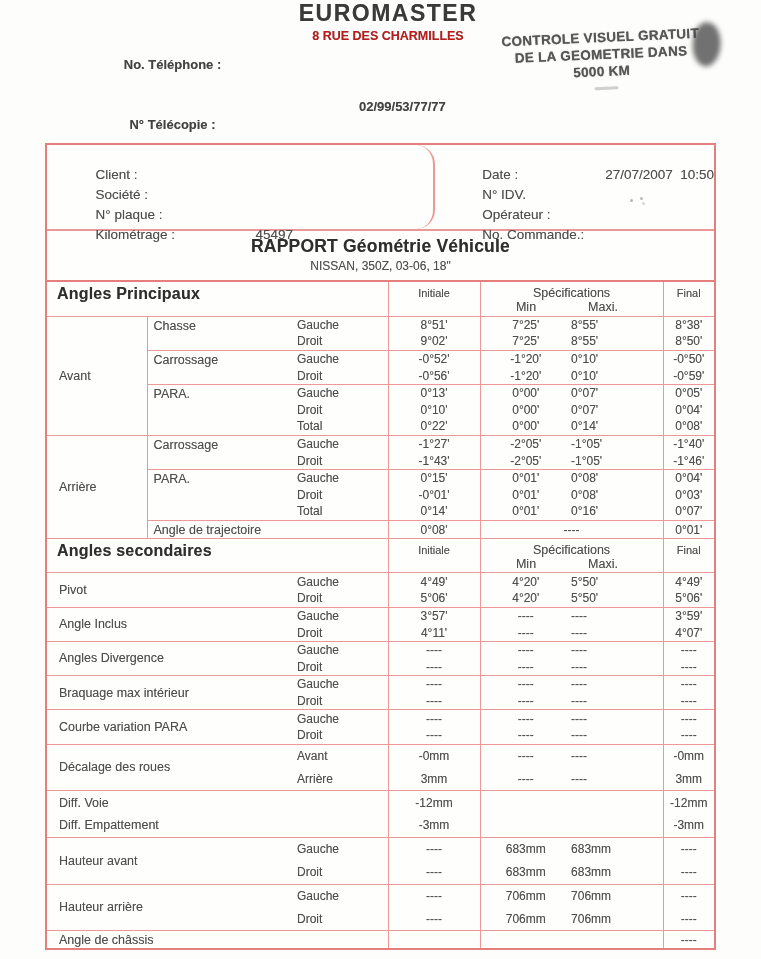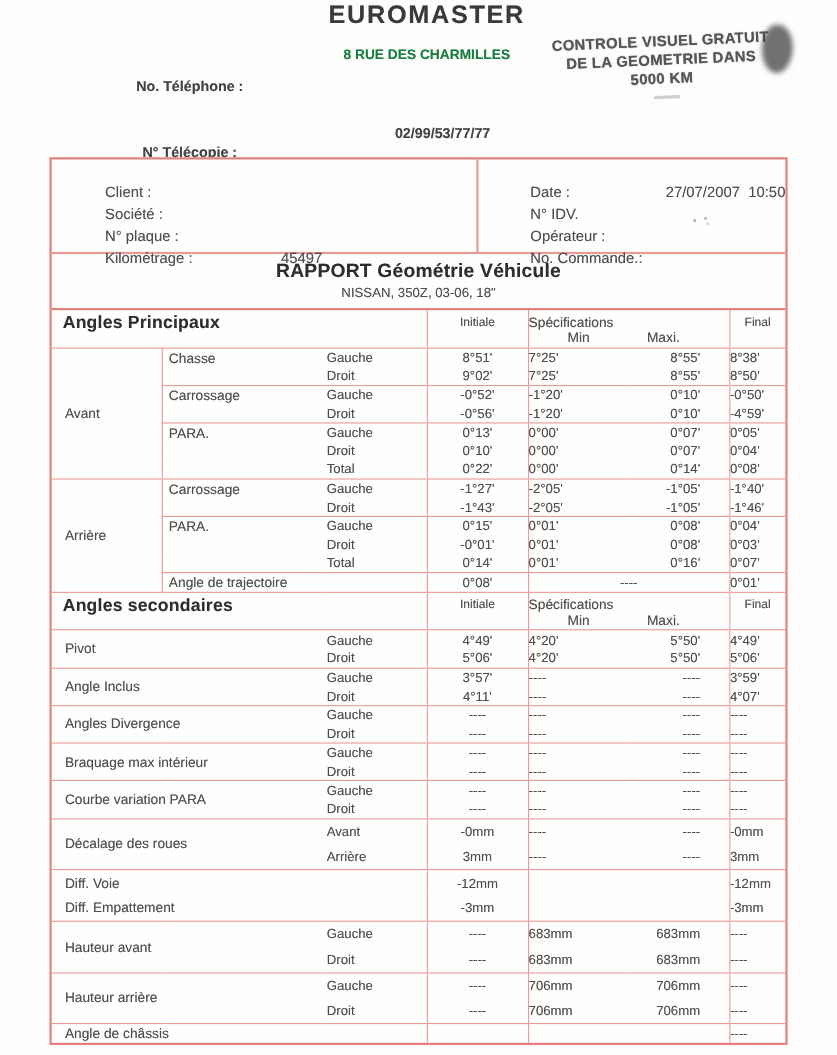--- a/index.html
+++ b/index.html
@@ -12,21 +12,21 @@
   body{background:#e8e8e8;font-family:"Liberation Sans",sans-serif;}
   .page{
     position:relative;width:761px;height:959px;background:#fdfdfc;
     color:var(--ink);overflow:hidden;
     text-shadow:0 0 .5px rgba(74,74,74,.45);
   }
   
   .top{position:relative;height:143px;}
   .company-block{padding-top:0;text-align:center;width:540px;margin:0 auto 0 118px;}
   .company{font-size:23px;font-weight:bold;letter-spacing:1.5px;color:#3a3a3a;}
-  .addr{font-size:12.5px;font-weight:bold;color:#15803d;line-height:16px;margin-top:15px;}
+  .addr{font-size:12.5px;font-weight:bold;color:#b91c1c;line-height:16px;margin-top:1px;}
   .stamp{
     position:absolute;top:29px;right:44px;width:232px;text-align:center;
     font-weight:bold;font-size:13.5px;line-height:17px;color:#565656;
     transform:rotate(-2.5deg);letter-spacing:.3px;text-shadow:0 0 1px #777;
   }
   .stamp-smudge{
     position:absolute;top:-2px;right:-4px;width:28px;height:44px;
     background:rgba(60,60,60,.72);border-radius:46% 54% 50% 55%;
     filter:blur(2.5px);transform:rotate(8deg);
   }
@@ -37,55 +37,55 @@
   .phones{margin-top:12px;}
   .phone-row{display:flex;line-height:18px;}
   .plabel{width:345px;text-align:center;font-weight:bold;font-size:13px;color:#434343;}
   .pval{margin-left:14px;font-weight:bold;font-size:13px;color:#434343;margin-top:42px;}
   
   .frame{
     position:absolute;left:45px;top:143px;width:671px;height:807px;
     border:2px solid var(--red-d);background:#fefefd;
   }
   .client-box{display:flex;height:86px;border-bottom:2px solid var(--red);}
-  .client-left{width:408px;border-right:2px solid var(--red);padding:7px 0 0 11px;}
+  .client-left{width:408px;border-right:2px solid var(--red);padding:7px 0 0 11px;border-radius:19px;}
   .client-right{flex:1;padding:7px 0 0 10px;}
   .client-row{height:20px;font-size:13.5px;color:#4e4e4e;white-space:pre;position:relative;}
   .client-left .cl-label{display:inline-block;width:160px;}
   .client-right .cl-label{display:inline-block;width:123px;}
   .faint-dots{
     position:absolute;left:185px;top:7px;width:3px;height:3px;border-radius:50%;
     background:rgba(110,110,110,.5);box-shadow:10px -2px 0 rgba(110,110,110,.45), 12px 3px 0 rgba(140,140,140,.35);
   }
   .title-box{height:51px;border-bottom:2px solid var(--red-d);text-align:center;padding-top:5px;}
   .report-title{font-size:17.5px;font-weight:bold;color:var(--ink-dark);letter-spacing:.2px;}
   .report-subtitle{font-size:12px;margin-top:2px;color:#4e4e4e;}
   
   table.geo{width:667px;height:666px;border-collapse:collapse;table-layout:fixed;}
   td{
     font-size:12px;color:#4e4e4e;line-height:13px;
     padding:2px 0 1px;vertical-align:middle;
     overflow:hidden;
   }
   tr.gs td{border-top:1.5px solid var(--red);}
   td.c-init{border-left:1.5px solid var(--red);border-right:1.5px solid var(--red);text-align:center;}
-  td.c-min{text-align:left;}
-  td.c-max{text-align:right;padding-right:26px;}
+  td.c-min{text-align:center;}
+  td.c-max{text-align:left;padding-right:26px;}
   td.c-spec{text-align:center;}
-  td.c-fin{border-left:1.5px solid var(--red);text-align:left;}
+  td.c-fin{border-left:1.5px solid var(--red);text-align:center;}
   td.zone-cell{padding-left:12px;font-size:12.5px;vertical-align:middle;border-right:1.5px solid var(--red);}
   td.param-cell{padding-left:6px;font-size:12.5px;vertical-align:top;padding-top:3px;}
   td.glabel-cell{padding-left:12px;font-size:12.5px;vertical-align:middle;}
   td.side-cell{padding-left:2px;font-size:12px;}
   tr.tall td{padding-top:5px;padding-bottom:4px;}
   tr.head-row td{height:34px;vertical-align:top;padding-top:5px;margin-left:29px;}
   td.sec-title{font-size:16px;font-weight:bold;color:var(--ink-dark);padding-left:10px;letter-spacing:.2px;}
   td.head-c{font-size:11px;text-align:center;}
   td.spec-head{padding-top:3px;}
-  .spec-t{font-size:12.5px;}
+  .spec-t{font-size:12.5px;text-align:center;}
   .spec-sub{display:flex;margin-top:1px;}
   .spec-sub span{width:50%;text-align:center;font-size:12.5px;}
   .spec-sub span.maxi{transform:translateX(-14px);}
 </style>
 </head>
 <body>
 
 <div class="page">
 
   <div class="top">
@@ -198,21 +198,21 @@
             <td class="c-init">-0°52'</td>
             <td class="c-min">-1°20'</td>
             <td class="c-max">0°10'</td>
             <td class="c-fin">-0°50'</td>
           </tr>
           <tr>
             <td class="side-cell">Droit</td>
             <td class="c-init">-0°56'</td>
             <td class="c-min">-1°20'</td>
             <td class="c-max">0°10'</td>
-            <td class="c-fin">-4°59'</td>
+            <td class="c-fin">-0°59'</td>
           </tr>
           <tr class="gs">
             <td class="param-cell" rowspan="3">PARA.</td>
             <td class="side-cell">Gauche</td>
             <td class="c-init">0°13'</td>
             <td class="c-min">0°00'</td>
             <td class="c-max">0°07'</td>
             <td class="c-fin">0°05'</td>
           </tr>
           <tr>

